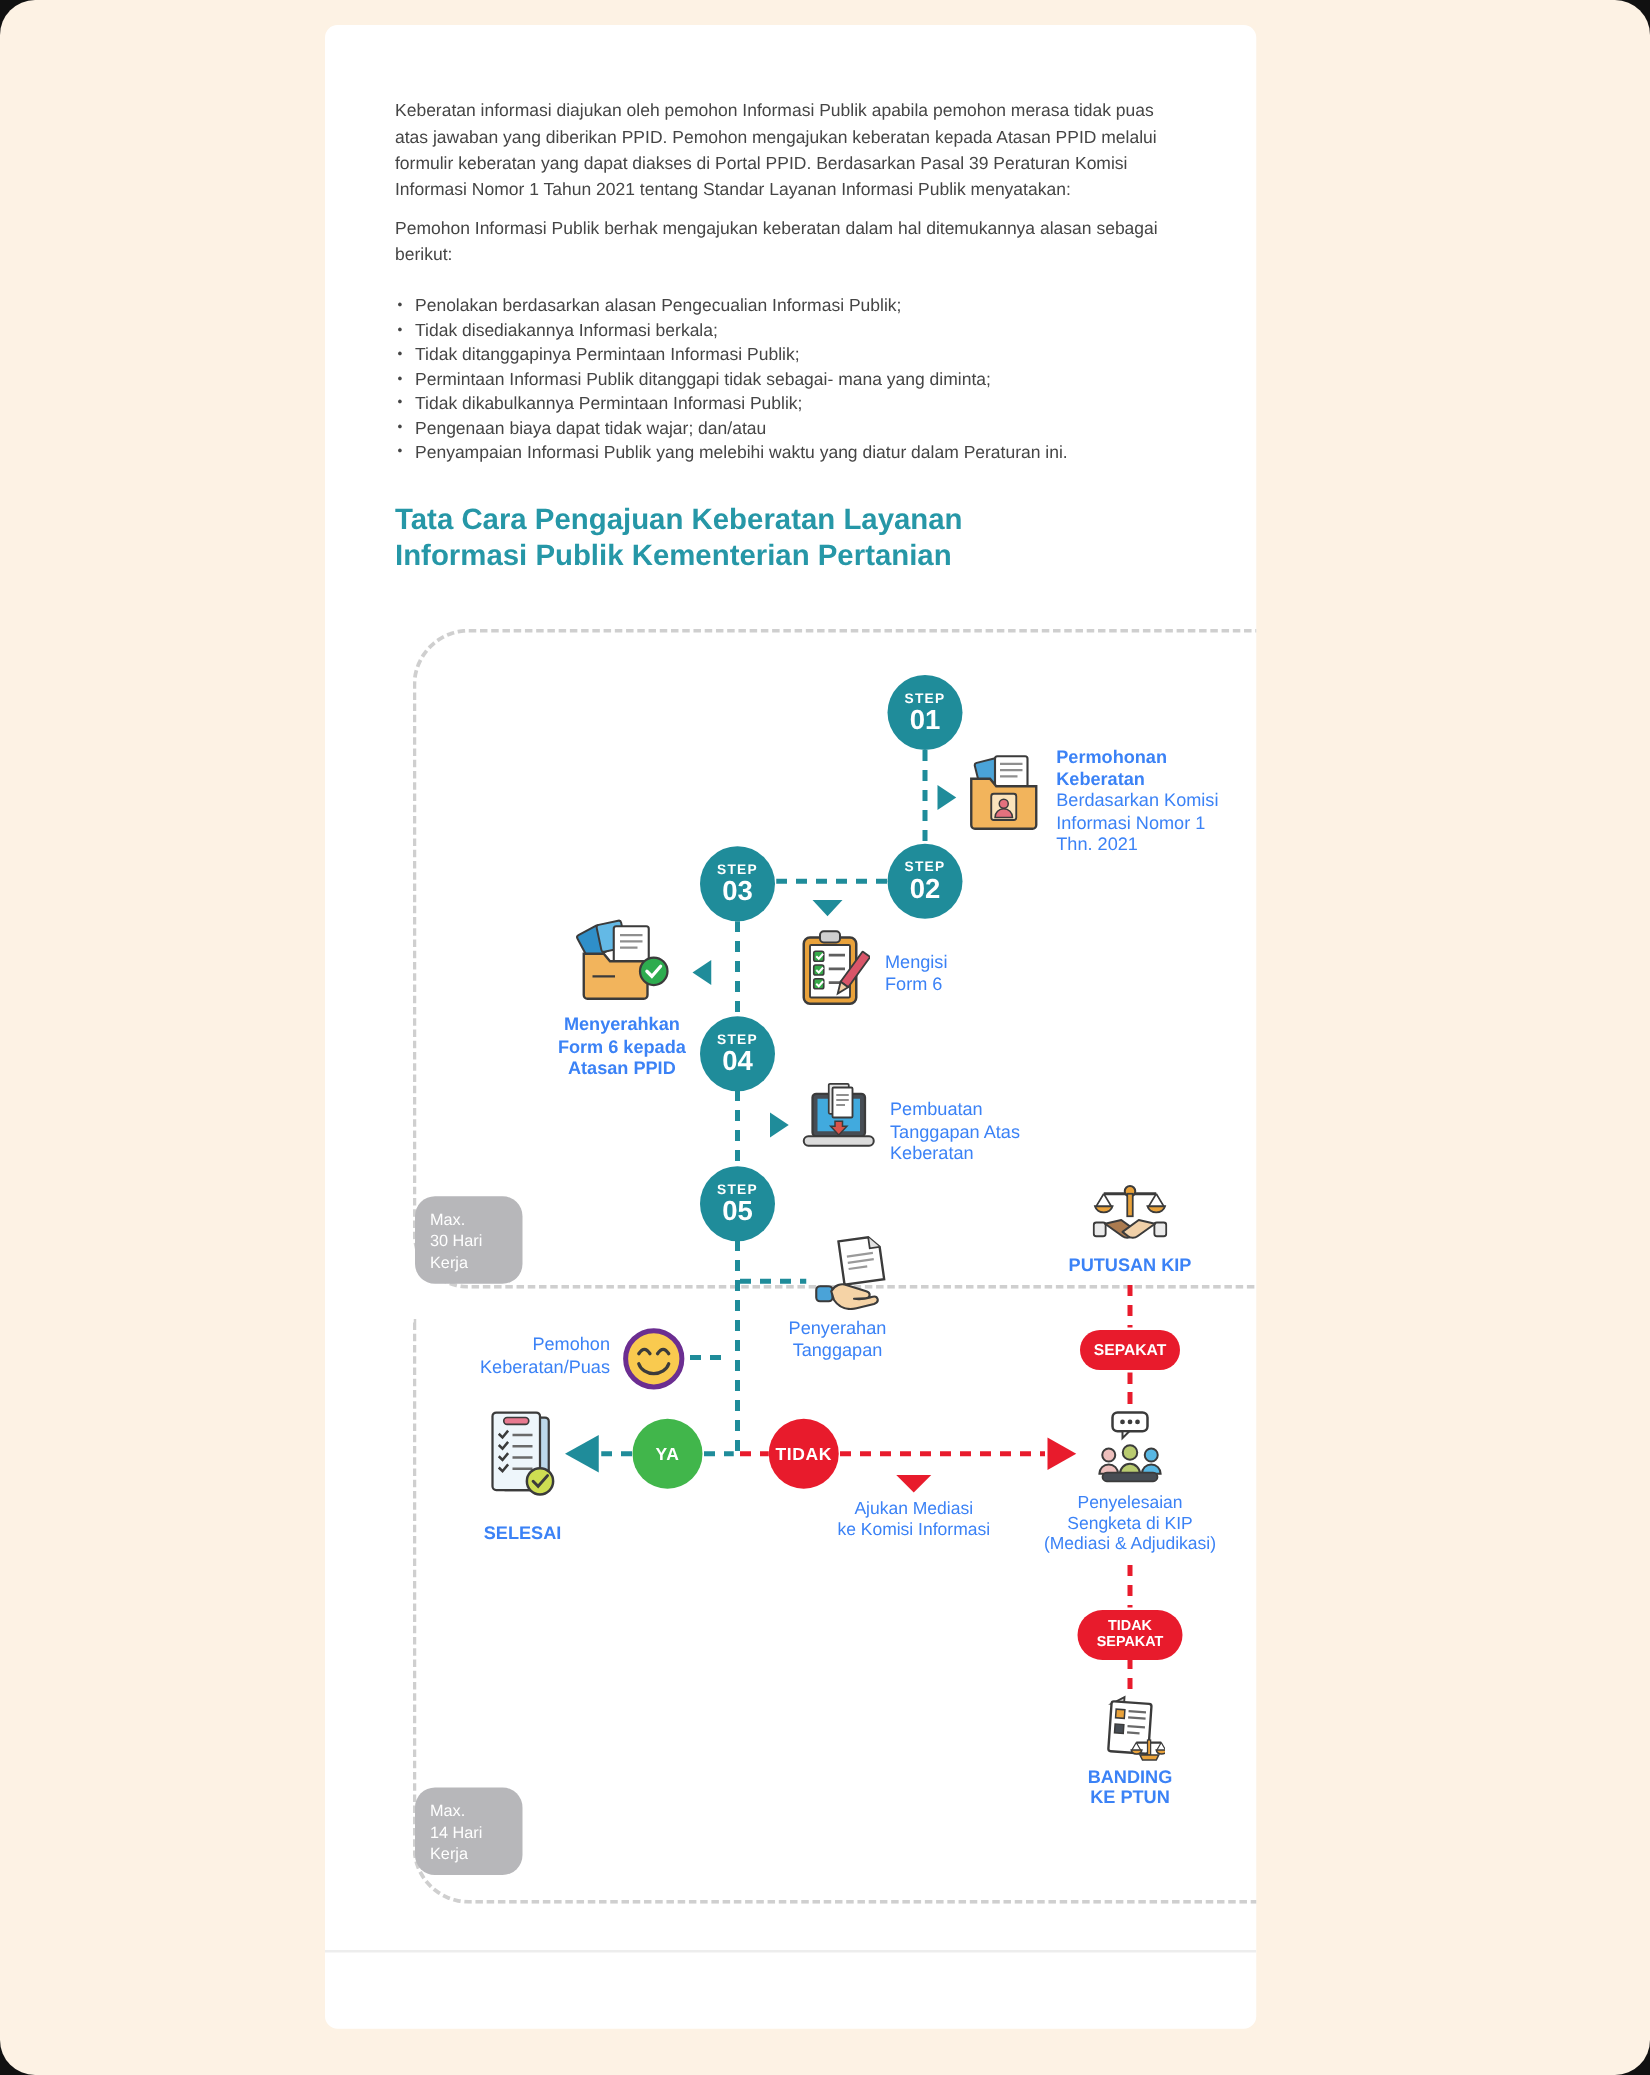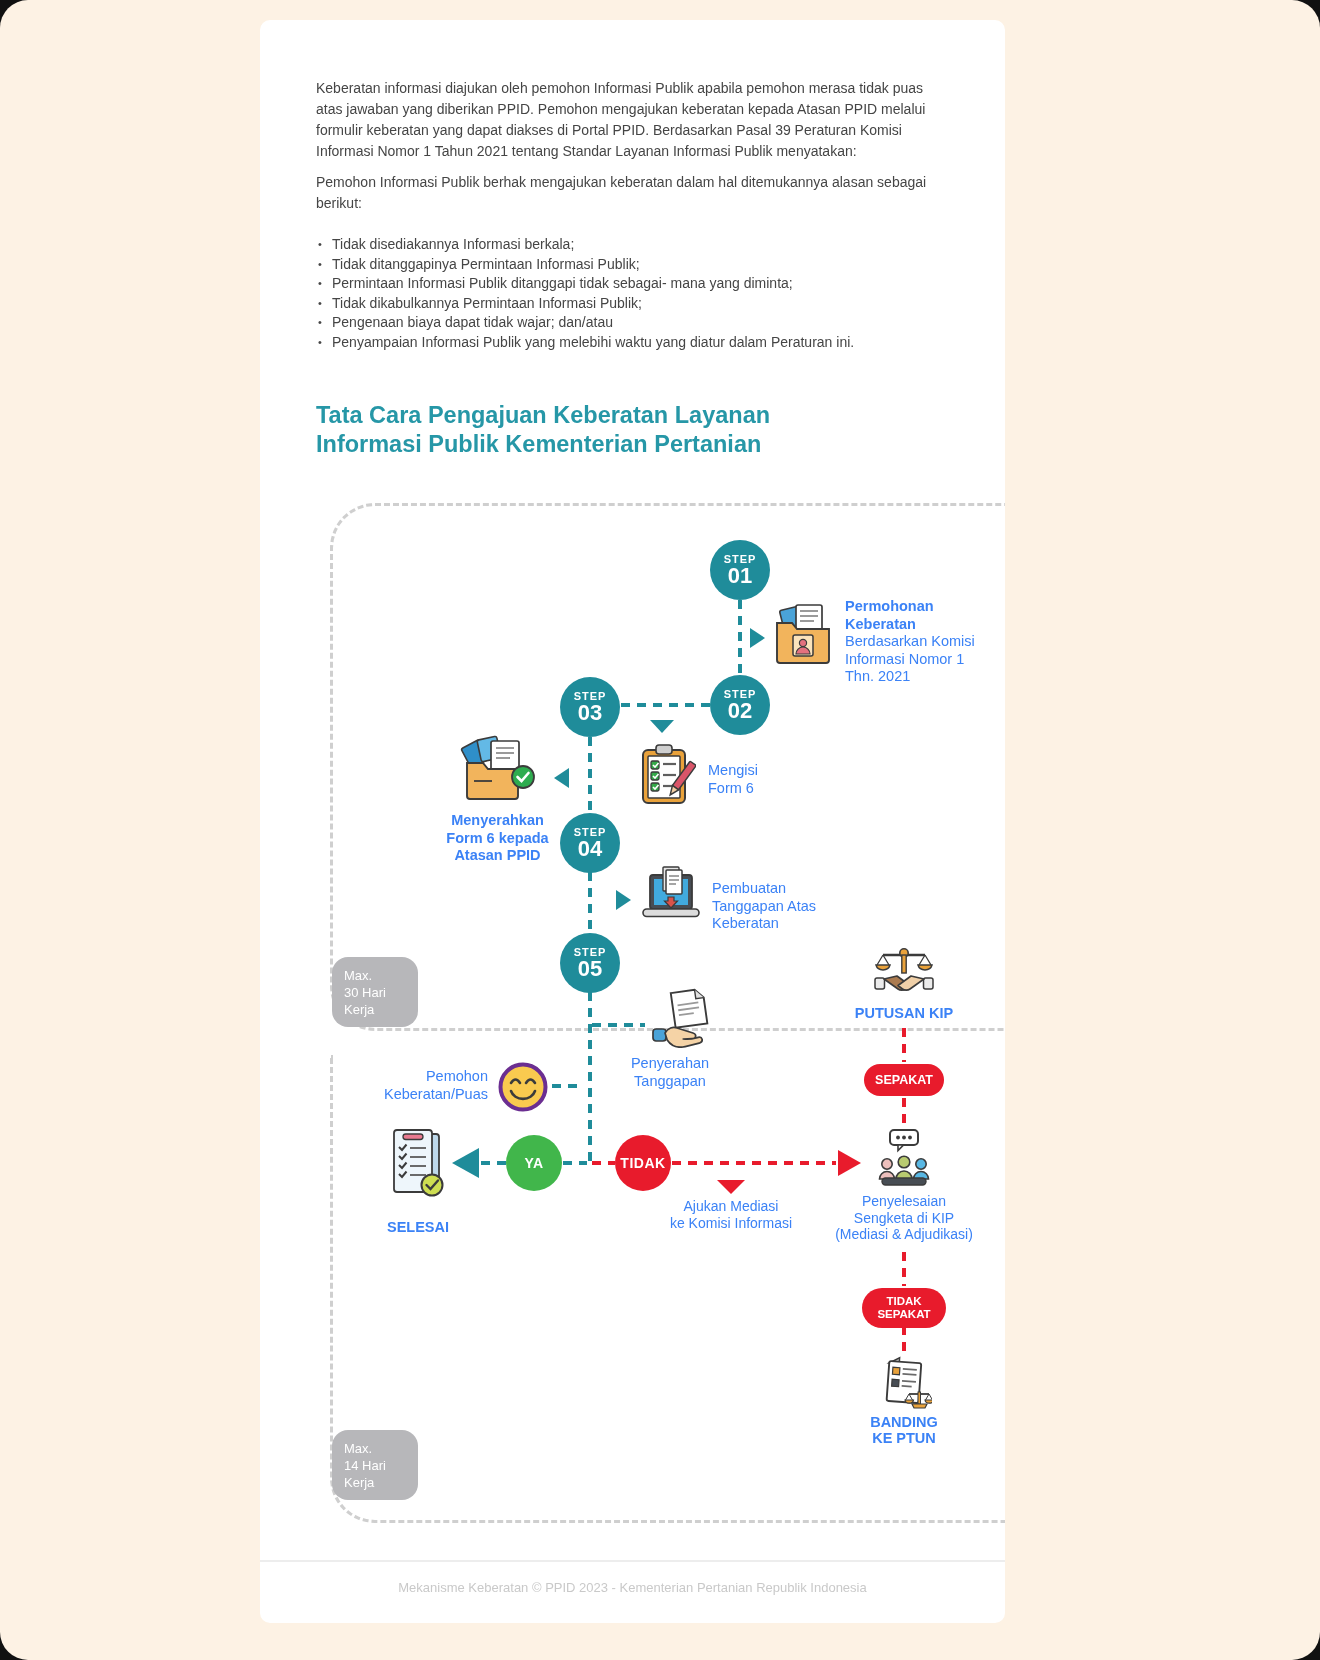--- a/index.html
+++ b/index.html
@@ -76,20 +76,21 @@
   <div class="card">
 
     <div class="abs body-text" style="left:56px; top:58px; width:650px;">Keberatan informasi diajukan oleh pemohon Informasi Publik apabila pemohon merasa tidak puas
 atas jawaban yang diberikan PPID. Pemohon mengajukan keberatan kepada Atasan PPID melalui
 formulir keberatan yang dapat diakses di Portal PPID. Berdasarkan Pasal 39 Peraturan Komisi
 Informasi Nomor 1 Tahun 2021 tentang Standar Layanan Informasi Publik menyatakan:</div>
     <div class="abs body-text" style="left:56px; top:152px; width:650px;">Pemohon Informasi Publik berhak mengajukan keberatan dalam hal ditemukannya alasan sebagai
 berikut:</div>
 
     <ul class="abs bullets" style="left:58px; top:215px; width:650px;">
+      <li>Penolakan berdasarkan alasan Pengecualian Informasi Publik;</li>
       <li>Tidak disediakannya Informasi berkala;</li>
       <li>Tidak ditanggapinya Permintaan Informasi Publik;</li>
       <li>Permintaan Informasi Publik ditanggapi tidak sebagai- mana yang diminta;</li>
       <li>Tidak dikabulkannya Permintaan Informasi Publik;</li>
       <li>Pengenaan biaya dapat tidak wajar; dan/atau</li>
       <li>Penyampaian Informasi Publik yang melebihi waktu yang diatur dalam Peraturan ini.</li>
     </ul>
 
     <div class="abs heading" style="left:56px; top:381px; width:600px;">Tata Cara Pengajuan Keberatan Layanan
 Informasi Publik Kementerian Pertanian</div>
@@ -341,16 +342,15 @@
         <path d="M29 44 a4.3 3.8 0 0 0 8.5 0 z" fill="#e9a23b" stroke="#3b3b3b" stroke-width="1.2"></path>
         <path d="M53 38 l-3.5 6 m3.5 -6 l3.5 6" stroke="#3b3b3b" stroke-width="1" fill="none"></path>
         <path d="M49 44 a4.3 3.8 0 0 0 8.5 0 z" fill="#e9a23b" stroke="#3b3b3b" stroke-width="1.2"></path>
         <path d="M38 52 h11 l2 -4 h-15 z" fill="#e9a23b" stroke="#3b3b3b" stroke-width="1.2"></path>
       </svg>
     </div>
     <div class="abs flabel b c" style="left:574px; top:1394px; width:140px; line-height:16px;">BANDING
 KE PTUN</div>
 
     <div class="abs divider" style="left:0; top:1540px; width:745px;"></div>
-    <div class="abs footer" style="left:0; top:1560px; width:745px;">Mekanisme Keberatan © PPID 2023 - Kementerian Pertanian Republik Indonesia</div>
 
   </div>
 </div>
 
 </body></html>

